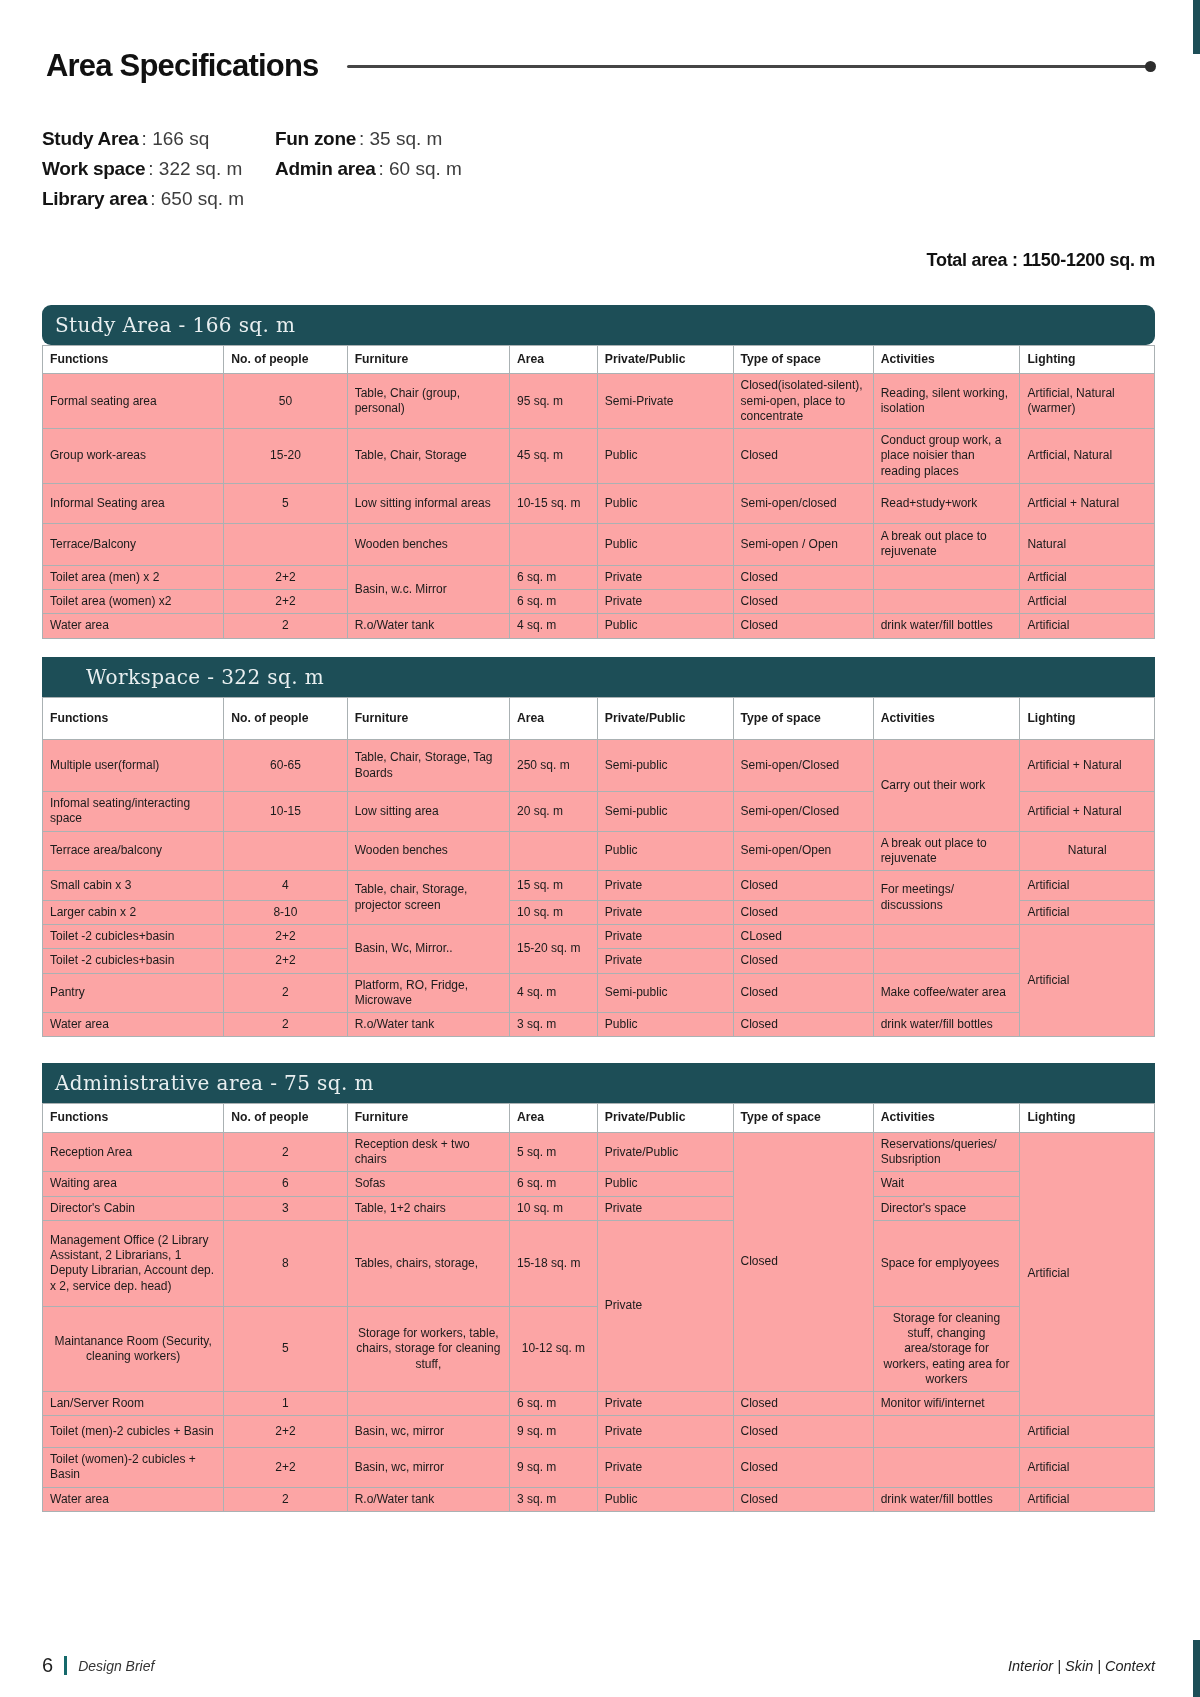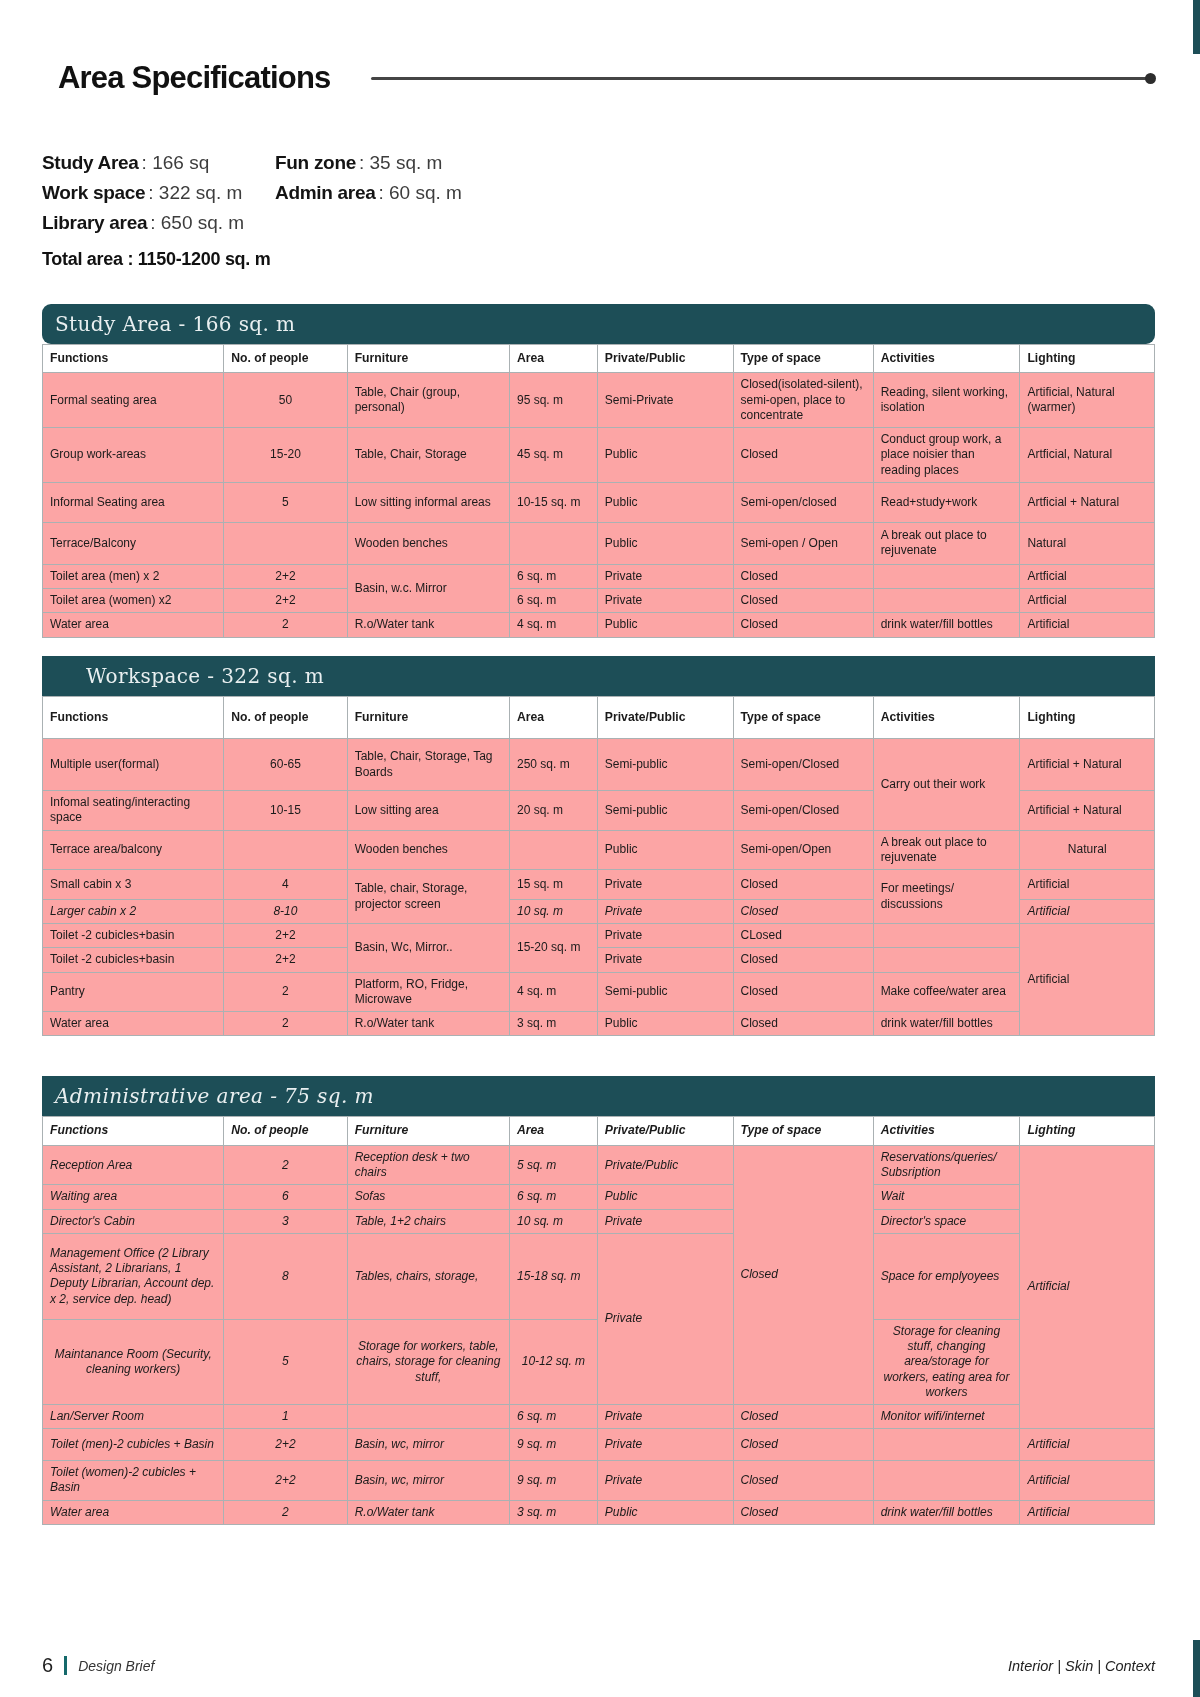--- a/index.html
+++ b/index.html
@@ -8,43 +8,43 @@
     width:1200px; height:1697px; position:relative; overflow:hidden;
     background:#ffffff; color:#1b1b1b;
     font-family:"Liberation Sans", sans-serif;
   }
   .content { padding:0 45px 0 42px; }
 
   
   .title-row { display:flex; align-items:center; margin-top:44px; }
   .page-title {
     font-size:31px; font-weight:700; letter-spacing:-0.8px;
-    color:#111; white-space:nowrap; margin:16px;
+    color:#111; white-space:nowrap; margin:4px;
   }
   .rule { flex:1; height:3px; background:#454545; margin-left:24px; position:relative; border-radius:2px; }
   .rule-dot { position:absolute; right:-1px; top:-4px; width:11px; height:11px; border-radius:50%; background:#2d2d2d; }
 
   
   .summary {
     margin-top:36px;
     display:grid;
     grid-template-columns:233px auto;
     grid-template-rows:repeat(3, 30px);
     grid-auto-flow:column;
     align-items:center;
     font-size:19px;
   }
   .summary-item .lbl { font-weight:700; letter-spacing:-0.3px; color:#141414; }
   .summary-item .val { color:#3d3d3d; margin-left:3px; }
-  .total-line { margin-top:11px; font-size:18px; font-weight:700; letter-spacing:-0.3px; color:#111; }
+  .total-line { margin-top:36px; font-size:18px; font-weight:700; letter-spacing:-0.3px; color:#111;text-align:right; }
 
   
   .tbl-section { margin-top:34px; }
   .tbl-section + .tbl-section { margin-top:18px; }
-  .tbl-section.last { margin-top:40px;font-style:italic; }
+  .tbl-section.last { margin-top:26px; }
   .band {
     height:40px; background:#1d4e57; color:#e9eff0;
     font-family:"DejaVu Serif", serif; font-size:20px; letter-spacing:0.4px;
     display:flex; align-items:center; padding-left:13px;
   }
   table { width:100%; border-collapse:collapse; table-layout:fixed; background:#fca5a5;padding-left:22px; }
   td, th {
     border:1px solid #aab1b3; padding:4px 7px;
     font-size:12px; line-height:1.27; vertical-align:middle; text-align:left;
     word-wrap:break-word; overflow-wrap:break-word; color:#1b1b1b;
@@ -55,21 +55,21 @@
   [data-table="1"] th { padding:13px 7px; }
   
   [data-table="0"] tbody tr:nth-child(1) td { height:54px; }
   [data-table="0"] tbody tr:nth-child(2) td { height:50px; }
   [data-table="0"] tbody tr:nth-child(3) td { height:40px; }
   [data-table="0"] tbody tr:nth-child(4) td { height:42px; }
   [data-table="1"] tbody tr:nth-child(1) td { height:52px; }
   [data-table="1"] tbody tr:nth-child(2) td { height:38px; }
   [data-table="1"] tbody tr:nth-child(3) td { height:36px; }
   [data-table="1"] tbody tr:nth-child(4) td { height:30px; }
-  [data-table="1"] tbody tr:nth-child(5) td { height:24px;font-style:italic; }
+  [data-table="1"] tbody tr:nth-child(5) td { height:24px; }
   [data-table="1"] tbody tr:nth-child(8) td { height:32px; }
   [data-table="2"] tbody tr:nth-child(1) td { height:36px; }
   [data-table="2"] tbody tr:nth-child(4) td { height:86px; }
   [data-table="2"] tbody tr:nth-child(5) td { height:84px;text-align:center; }
   [data-table="2"] tbody tr:nth-child(7) td { height:32px; }
   [data-table="2"] tbody tr:nth-child(8) td { height:32px; }
 
   
   .footer {
     position:absolute; left:42px; right:45px; bottom:20px;

